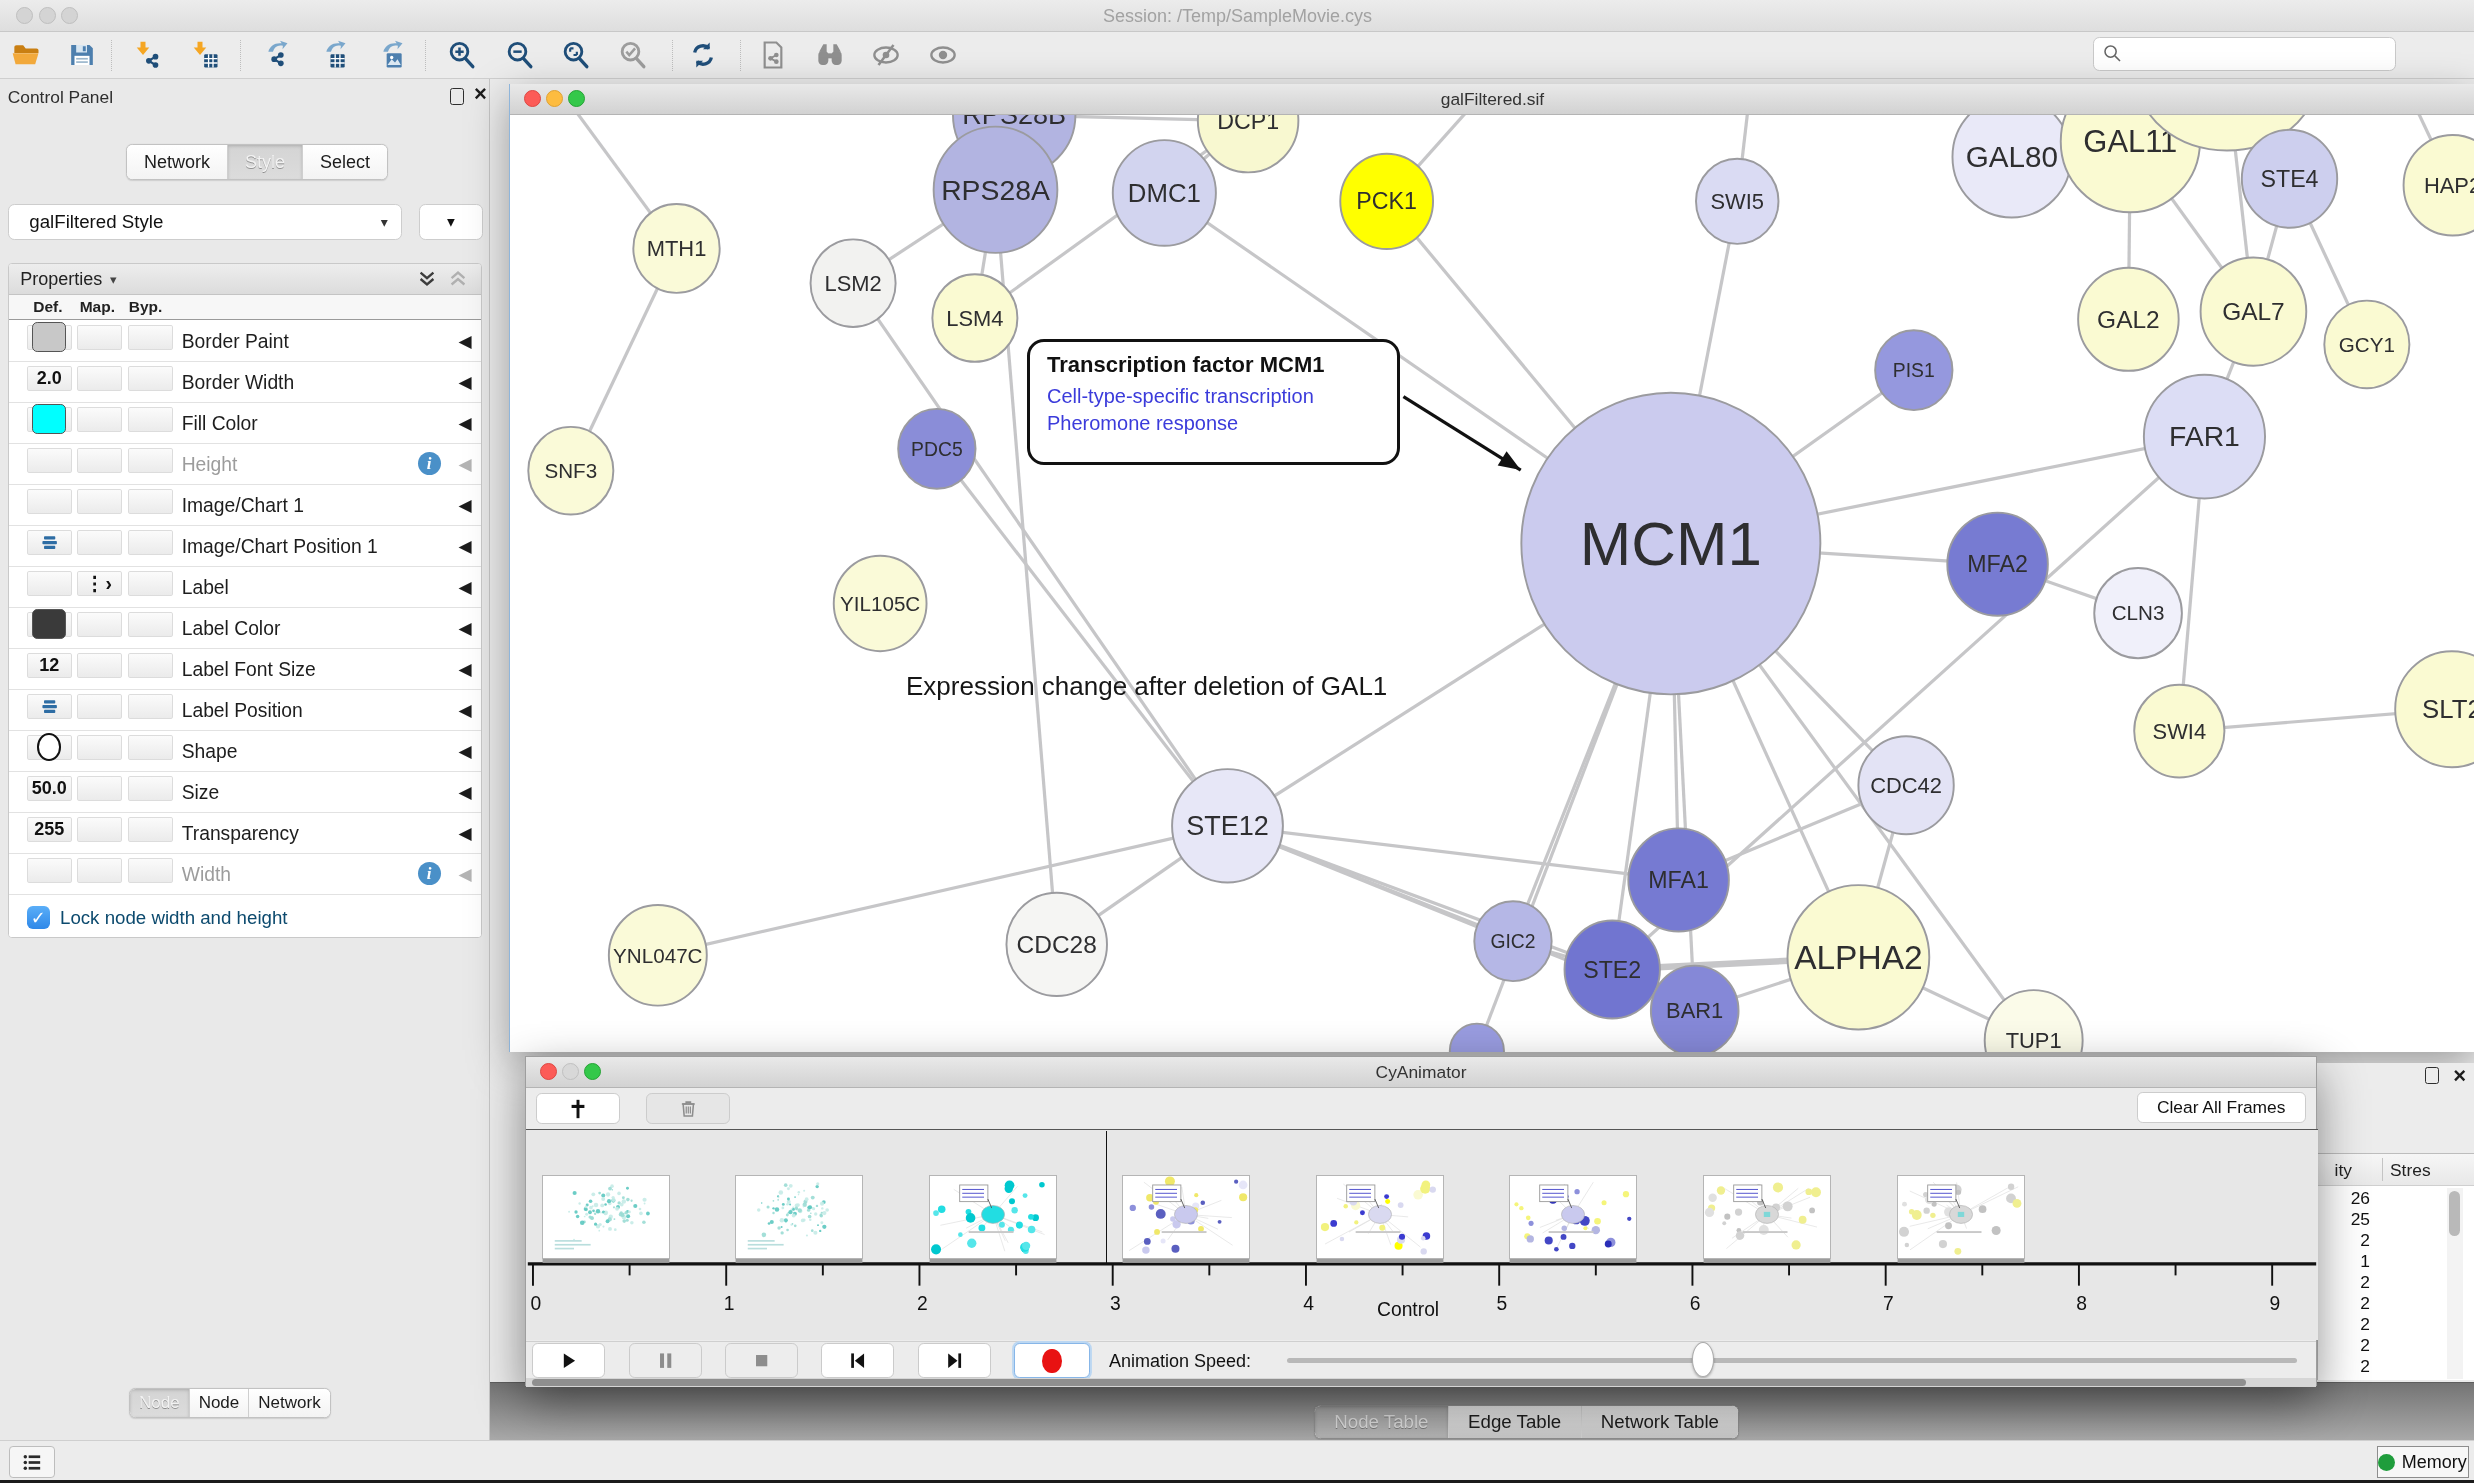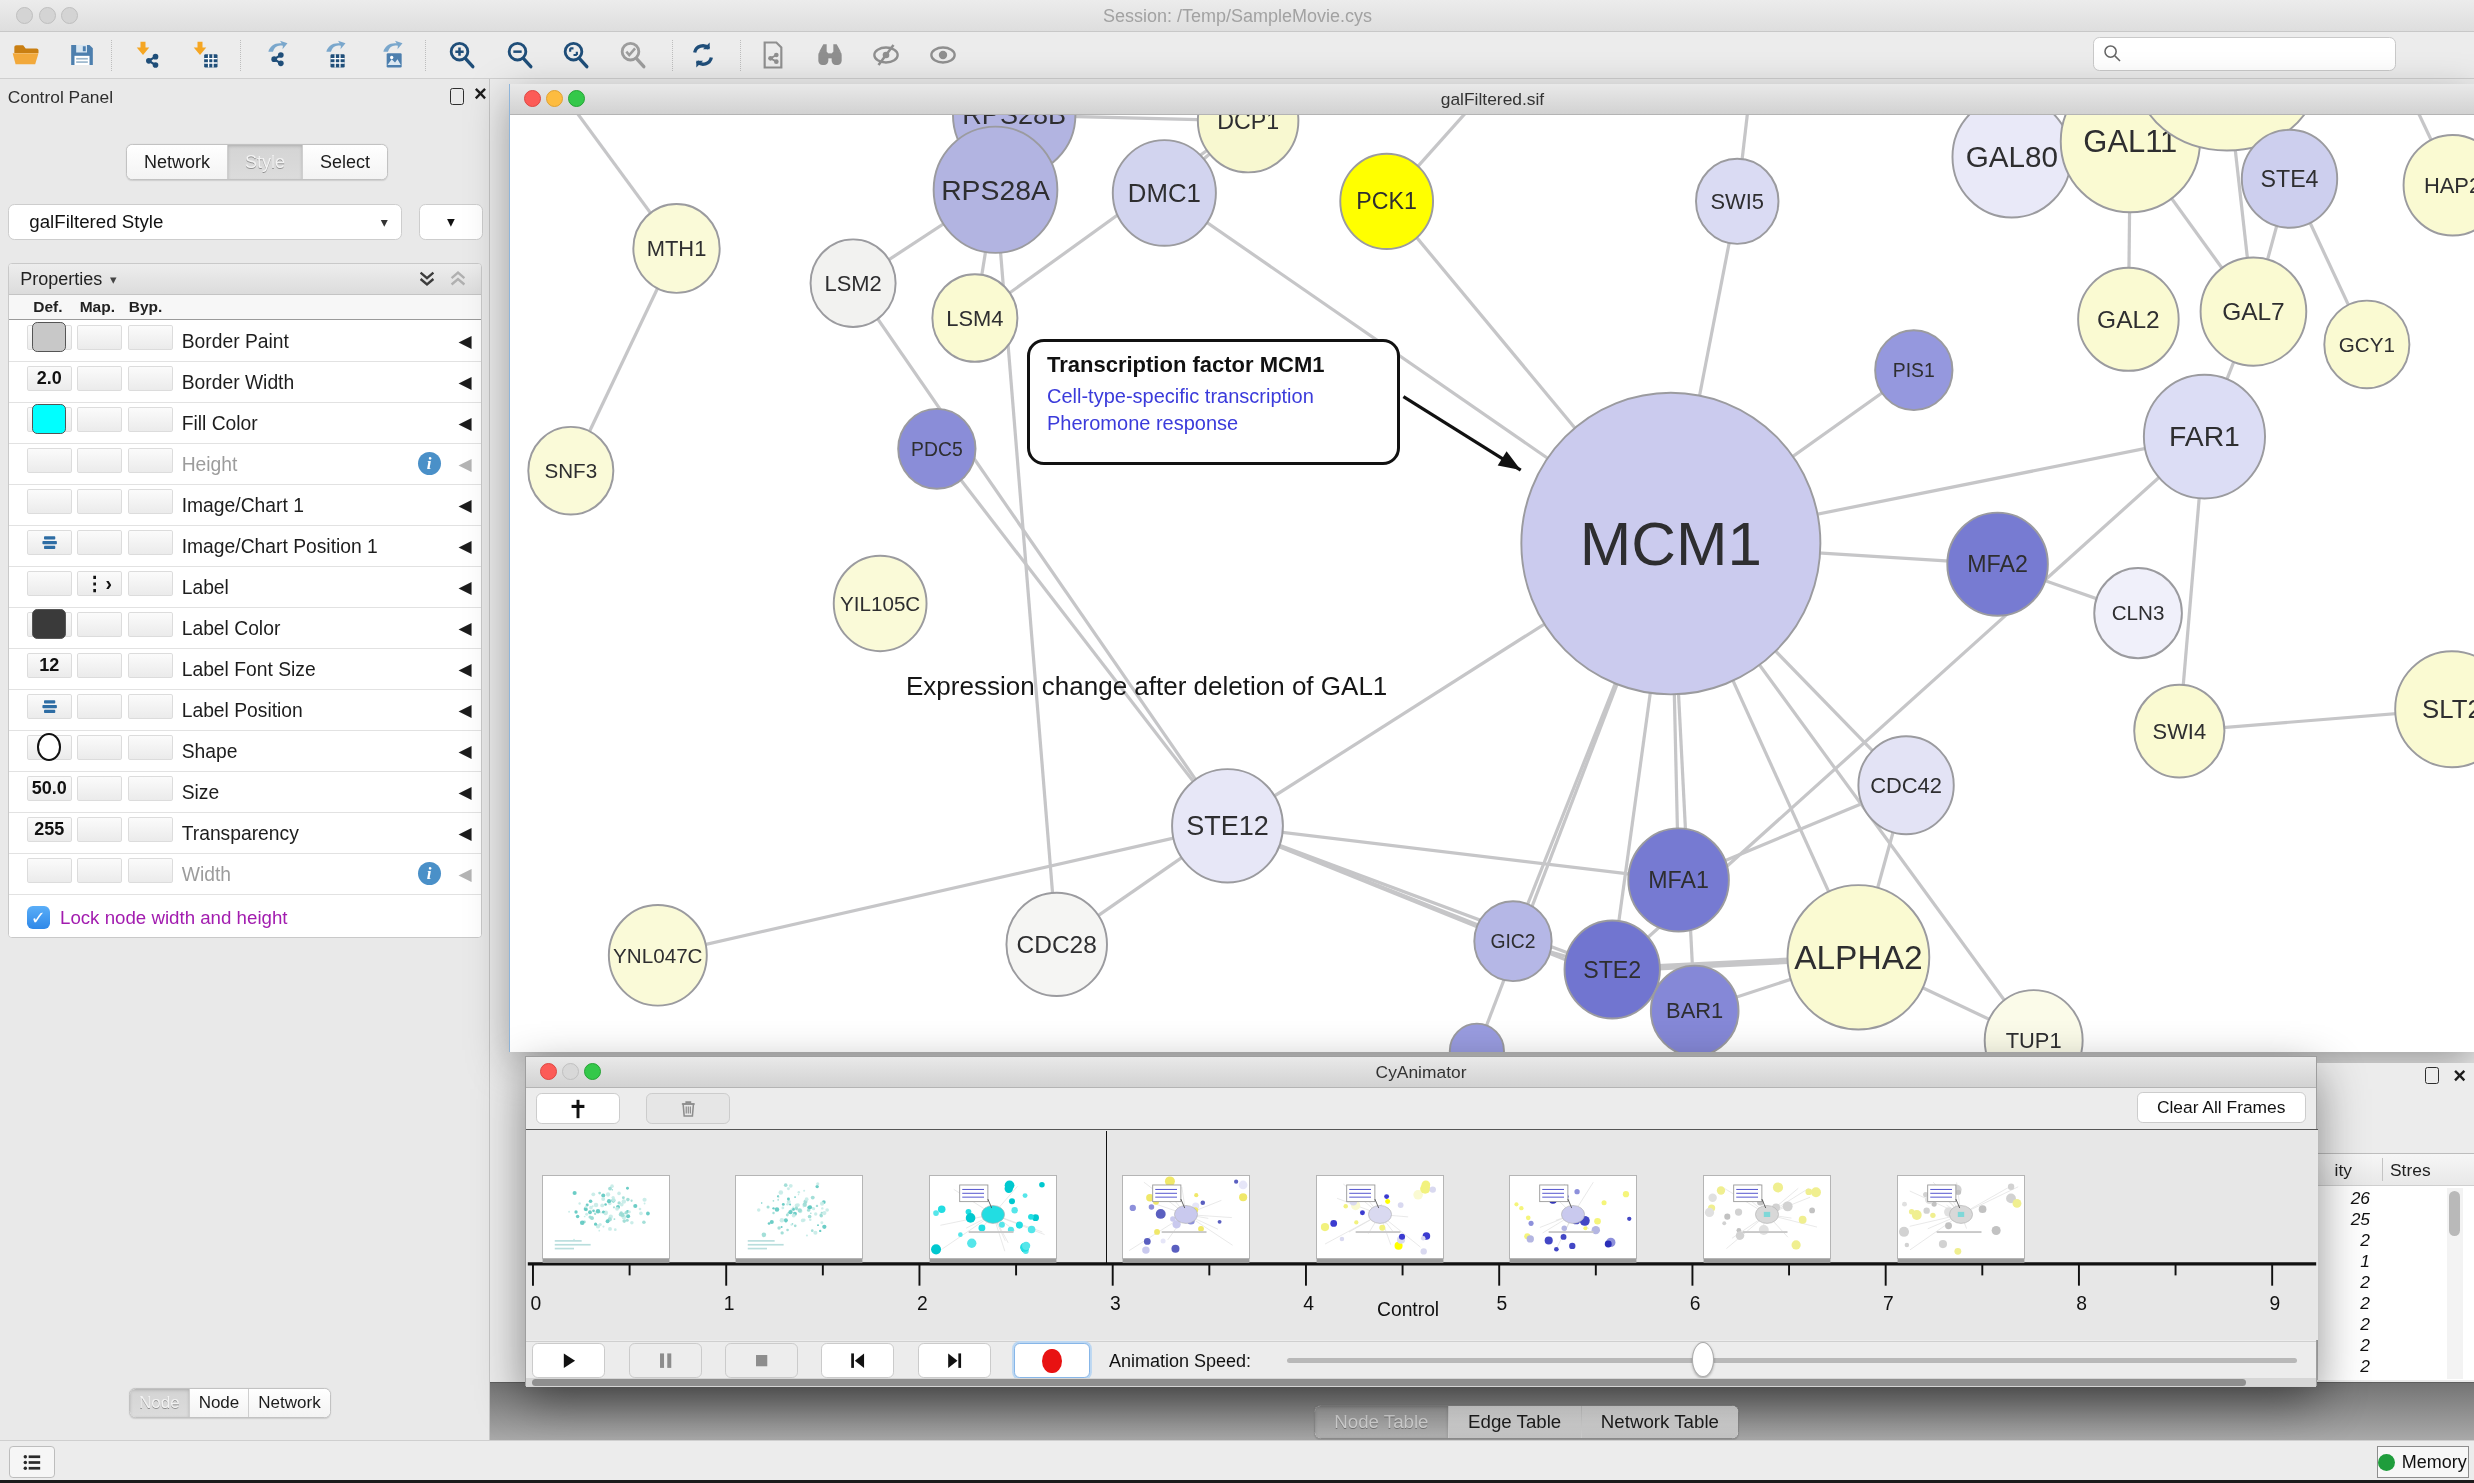--- a/index.html
+++ b/index.html
@@ -77,21 +77,21 @@
     background:#4a90c8; color:#fff; font-size:17px; font-weight:bold; font-family:"Liberation Serif",serif;
     display:flex; align-items:center; justify-content:center; font-style:italic; }
   .swatch { width:34px; height:30px; border:1.3px solid #555; border-radius:5.2px; }
   .deftext { font-size:18px; font-weight:bold; color:#111; }
   .circle-icon { width:24.5px; height:28px; border:2.6px solid #111; border-radius:50%; background:#fff; }
   .disc-icon { font-size:19.3px; color:#111; letter-spacing:1.3px; font-weight:bold; }
   .lock-row { position:absolute; left:0; top:634px; width:100%; height:39px; background:#fff;
     display:flex; align-items:center; }
   .cbx { width:23px; height:23px; border-radius:5.8px; background:linear-gradient(#5aaef8,#2f88e8);
     color:#fff; font-size:18px; display:flex; align-items:center; justify-content:center; margin:0 10.3px 0 18px; }
-  .lock-label { font-size:18.7px; color:#a21caf; }
+  .lock-label { font-size:18.7px; color:#0c4a6e; }
   .cp-bottom-tabs { left:129px; top:1309px; height:30px; }
   .cp-bottom-tabs .seg { padding:0 9px; height:28px; font-size:17px; }
 
   
   .net-window { position:absolute; left:509px; top:84px; width:1966px; height:968px;
     background:#fff; box-shadow:0 11.6px 39px rgba(0,0,0,.35); border-left:1.3px solid #8fb5da; }
   .win-titlebar { position:absolute; left:0; top:0; width:100%; height:31px;
     background:linear-gradient(#e9e9e9,#d2d2d2); border-bottom:0.6px solid #b4b4b4; }
   .win-title { position:absolute; left:0; right:0; top:5.2px; text-align:center; font-size:17.4px; color:#333; }
   .tl.red { background:#fc5b57; border:0.6px solid #dd4742; }
@@ -110,21 +110,21 @@
   .rp-icons { position:absolute; right:9px; top:3.9px; display:flex; gap:14px; align-items:center; }
   .rp-table { position:absolute; left:0; top:90px; width:158px; height:227px; background:#fff;
     border:1.3px solid #bdbdbd; border-bottom:none; }
   .rp-head { position:absolute; left:0; top:0; width:100%; height:32px;
     background:linear-gradient(#f6f6f6,#e8e8e8); border-bottom:1.3px solid #cfcfcf; font-size:17.4px; color:#222; }
   .rp-head .c1 { position:absolute; left:0; top:5.8px; width:34px; text-align:right; }
   .rp-head .div { position:absolute; left:64px; top:3.9px; height:23px; border-left:1.3px solid #c4c4c4; }
   .rp-head .c2 { position:absolute; left:72px; top:5.8px; }
   .rp-rows { position:absolute; left:0; top:34px; width:100%; }
   .rp-row { height:21px; font-size:17.4px; color:#111; position:relative; }
-  .rp-row span { position:absolute; right:104px; top:0;font-style:italic; }
+  .rp-row span { position:absolute; right:104px; top:0; }
   .rp-scroll { position:absolute; left:129px; top:34px; width:15.5px; height:191px; background:#f3f3f3; }
   .rp-thumb { position:absolute; left:1.9px; top:2.6px; width:11.6px; height:45px; background:#b9b9b9; border-radius:5.8px; }
 
   
   .table-strip { position:absolute; left:490px; top:1382px; width:1985px; height:58px;
     background:linear-gradient(#747474,#a9a9a9); border-top:0.6px solid #5e5e5e; }
   .strip-tabs { left:824px; top:22px; height:34px; border:0.6px solid #8d8d8d; }
   .strip-tabs .seg { padding:0 19.3px; font-size:18.7px; background:linear-gradient(#e3e3e3,#c6c6c6); }
   .strip-tabs .seg.sel { background:linear-gradient(#9f9f9f,#b3b3b3); color:#d9d9d9; text-shadow:0 0.6px 0.6px #777; }
 

